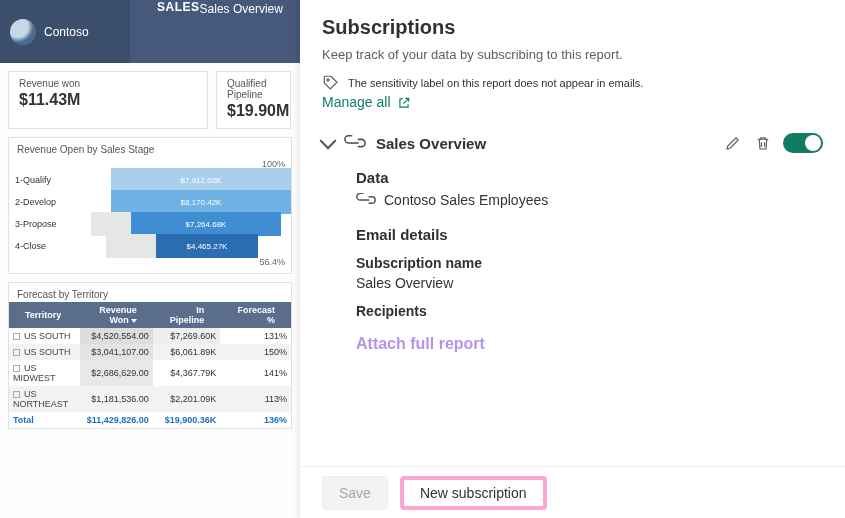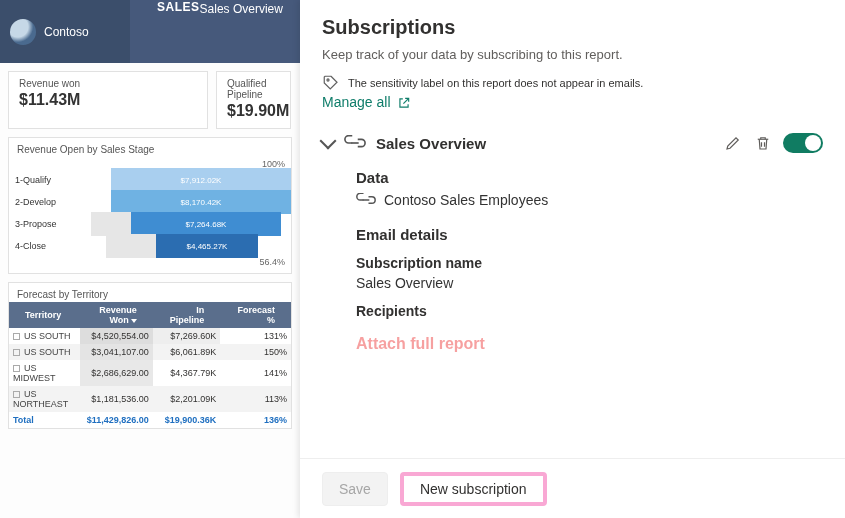--- a/index.html
+++ b/index.html
@@ -74,23 +74,23 @@
   .ico-btn { width:20px; height:20px; cursor:pointer; display:flex; align-items:center; justify-content:center; color:#605e5c }
   .toggle { width:40px; height:20px; background:var(--teal-on); border-radius:10px; position:relative; cursor:pointer }
   .toggle .knob { position:absolute; right:2px; top:2px; width:16px; height:16px; background:#fff; border-radius:50% }
 
   .section { padding-left:34px; margin-top:16px }
   .section h3 { font-size:15px; font-weight:700; margin:0 0 6px }
   .section .row { font-size:14px; color:#333; display:flex; gap:8px; align-items:center }
   .lbl2 { font-size:14px; font-weight:600; margin:12px 0 4px }
   .val2 { font-size:14px; color:#333 }
   .recip { color:var(--teal) }
-  .ghost { color:#ef4444; font-weight:600; margin-top:16px; opacity:.5 }
-
-  .footer { height:60px; border-top:1px solid #eee; padding:10px 22px; display:flex; gap:12px; align-items:center; background:#fff }
+  .ghost { color:#6d28d9; font-weight:600; margin-top:16px; opacity:.5 }
+
+  .footer { height:52px; border-top:1px solid #eee; padding:10px 22px; display:flex; gap:12px; align-items:center; background:#fff }
   .btn { height:34px; padding:0 16px; border-radius:4px; font-size:14px; display:flex; align-items:center }
   .btn.save { background:#f3f3f3; color:#a6a6a6; border:1px solid #eee; cursor:not-allowed }
   .btn.new { background:#fff; color:#323130; border:4px solid #f9a8d4; cursor:pointer }
 
   svg { display:block }
 </style>
 </head>
 <body>
 
 <div class="stage">

